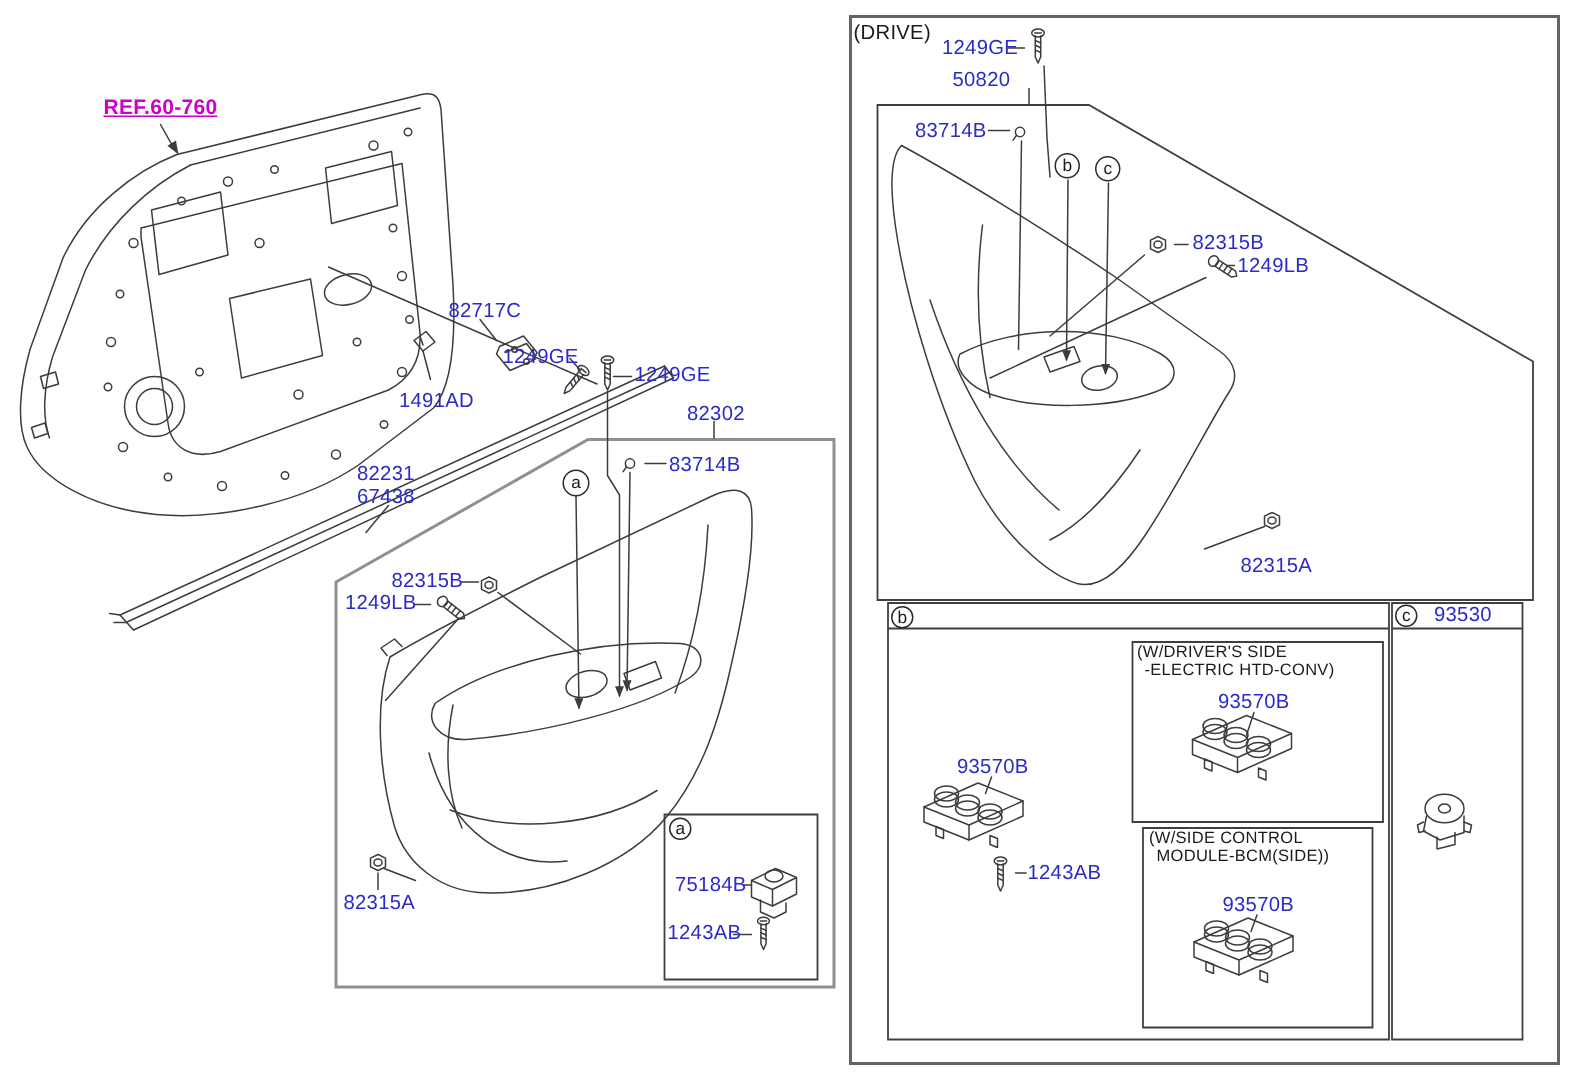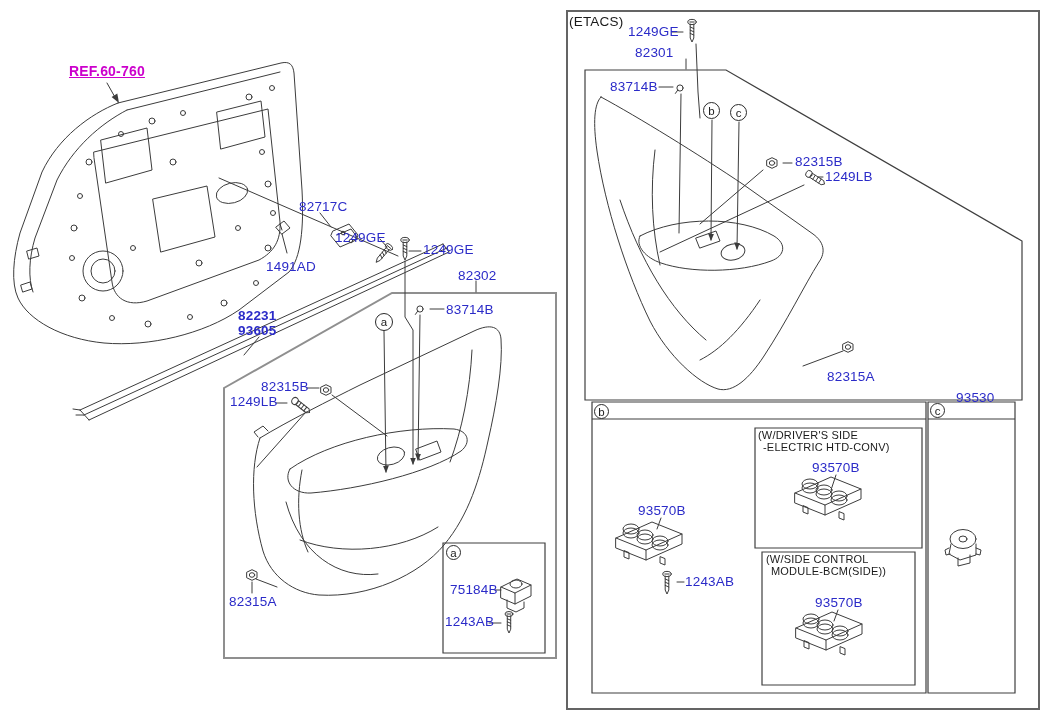--- a/index.html
+++ b/index.html
@@ -13,21 +13,21 @@
   .bx3{stroke:#3f3f3f;fill:none;stroke-width:1.2;}
   .fill{fill:#3c3c3c;stroke:none;}
   .lbl{position:absolute;font-size:13.5px;color:var(--label-blue,#2b2bc8);
        white-space:nowrap;line-height:1.08;letter-spacing:0.2px;}
   .lbl.black{color:#1a1a1a;}
   .lbl.small{font-size:11px;}
   .ref{color:var(--ref-magenta,#cc00cc);font-weight:bold;text-decoration:underline;font-size:14px;padding-left:32px;}
   .circ{position:absolute;border:1.3px solid #2a2a2a;border-radius:50%;
         display:flex;align-items:center;justify-content:center;
         font-size:11.5px;color:#1a1a1a;background:#fff;box-sizing:border-box;}
-  .stack span{display:block;font-weight:bold;}
+  .stack span{display:block;}
 </style>
 </head>
 <body>
 
 <div class="canvas">
 
   <svg class="art" width="1048" height="727" viewBox="0 0 1048 727">
     <defs>
       <marker id="arr" markerWidth="9" markerHeight="8" refX="6.5" refY="3" orient="auto">
         <path d="M0,0 L7.5,3 L0,6 Z" fill="#3c3c3c"></path>
@@ -236,49 +236,49 @@
 
   <span class="lbl ref" style="left:37px;top:64px">REF.60-760</span>
   <span class="lbl" style="left:299px;top:200px">82717C</span>
   <span class="lbl" style="left:266px;top:260px">1491AD</span>
   <span class="lbl" style="left:335px;top:231px">1249GE</span>
   <span class="lbl" style="left:423px;top:243px">1249GE</span>
   <span class="lbl" style="left:458px;top:269px">82302</span>
   <span class="lbl" style="left:446px;top:303px">83714B</span>
   <div class="lbl stack" style="left:238px;top:309px">
     <span>82231</span>
-    <span>93605</span>
+    <span>67438</span>
   </div>
   <span class="lbl" style="left:261px;top:380px">82315B</span>
   <span class="lbl" style="left:230px;top:395px">1249LB</span>
   <span class="lbl" style="left:229px;top:595px">82315A</span>
   <span class="circ" style="left:375px;top:313px;width:18px;height:18px">a</span>
 
   <span class="circ" style="left:446px;top:545px;width:15px;height:15px">a</span>
   <span class="lbl" style="left:450px;top:583px">75184B</span>
   <span class="lbl" style="left:445px;top:615px">1243AB</span>
 
-  <span class="lbl black" style="left:569px;top:15px">(ETACS)</span>
+  <span class="lbl black" style="left:569px;top:15px">(DRIVE)</span>
   <span class="lbl" style="left:628px;top:25px">1249GE</span>
-  <span class="lbl" style="left:635px;top:46px">82301</span>
+  <span class="lbl" style="left:635px;top:46px">50820</span>
   <span class="lbl" style="left:610px;top:80px">83714B</span>
   <span class="circ" style="left:703px;top:102px;width:17px;height:17px">b</span>
   <span class="circ" style="left:730px;top:104px;width:17px;height:17px">c</span>
   <span class="lbl" style="left:795px;top:155px">82315B</span>
   <span class="lbl" style="left:825px;top:170px">1249LB</span>
   <span class="lbl" style="left:827px;top:370px">82315A</span>
 
   <span class="circ" style="left:594px;top:404px;width:15px;height:15px">b</span>
   <span class="lbl" style="left:638px;top:504px">93570B</span>
   <span class="lbl" style="left:685px;top:575px">1243AB</span>
 
   <span class="lbl black small" style="left:758px;top:430px">(W/DRIVER'S SIDE</span>
   <span class="lbl black small" style="left:763px;top:442px">-ELECTRIC HTD-CONV)</span>
   <span class="lbl" style="left:812px;top:461px">93570B</span>
 
   <span class="lbl black small" style="left:766px;top:554px">(W/SIDE CONTROL</span>
   <span class="lbl black small" style="left:771px;top:566px">MODULE-BCM(SIDE))</span>
   <span class="lbl" style="left:815px;top:596px">93570B</span>
 
   <span class="circ" style="left:930px;top:403px;width:15px;height:15px">c</span>
-  <span class="lbl" style="left:956px;top:391px">93530</span>
+  <span class="lbl" style="left:956px;top:403px">93530</span>
 
 </div>
 
 </body></html>

